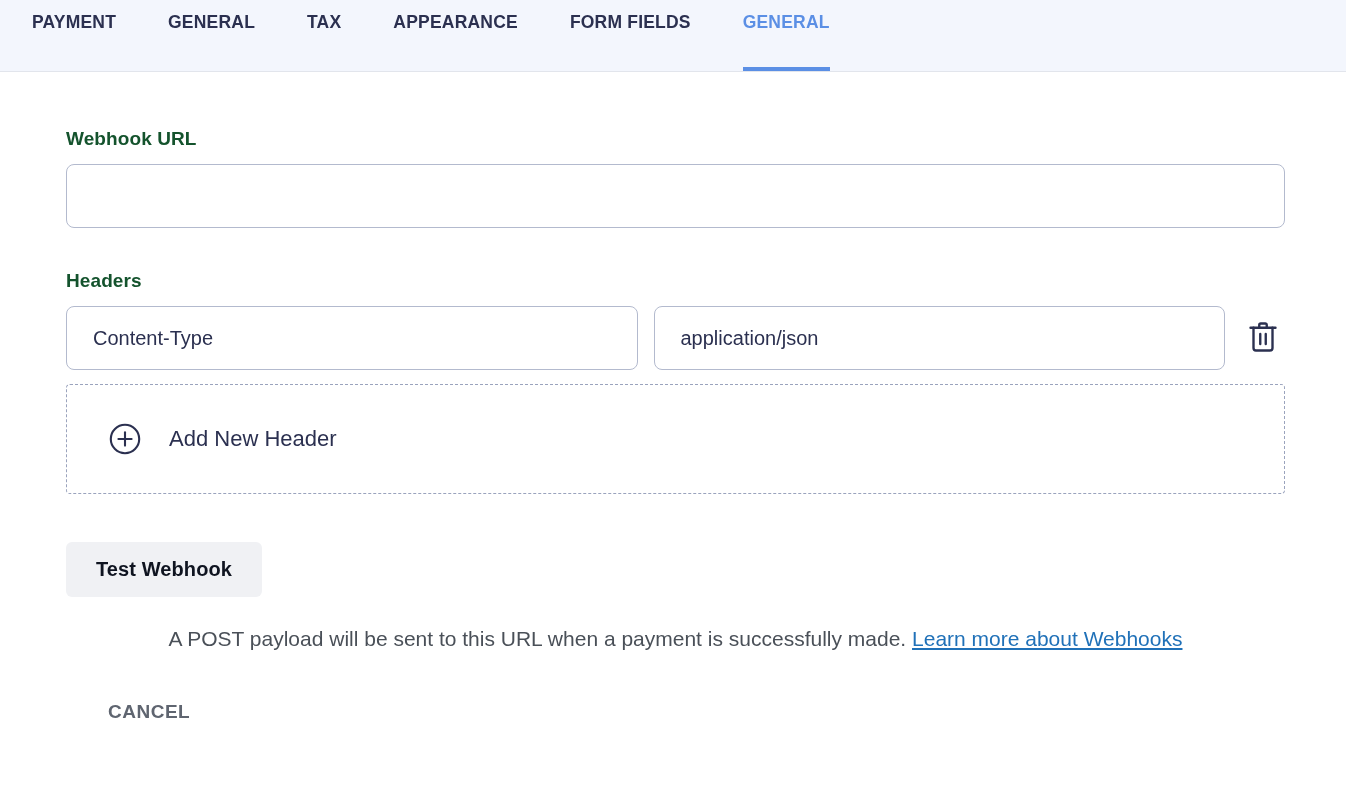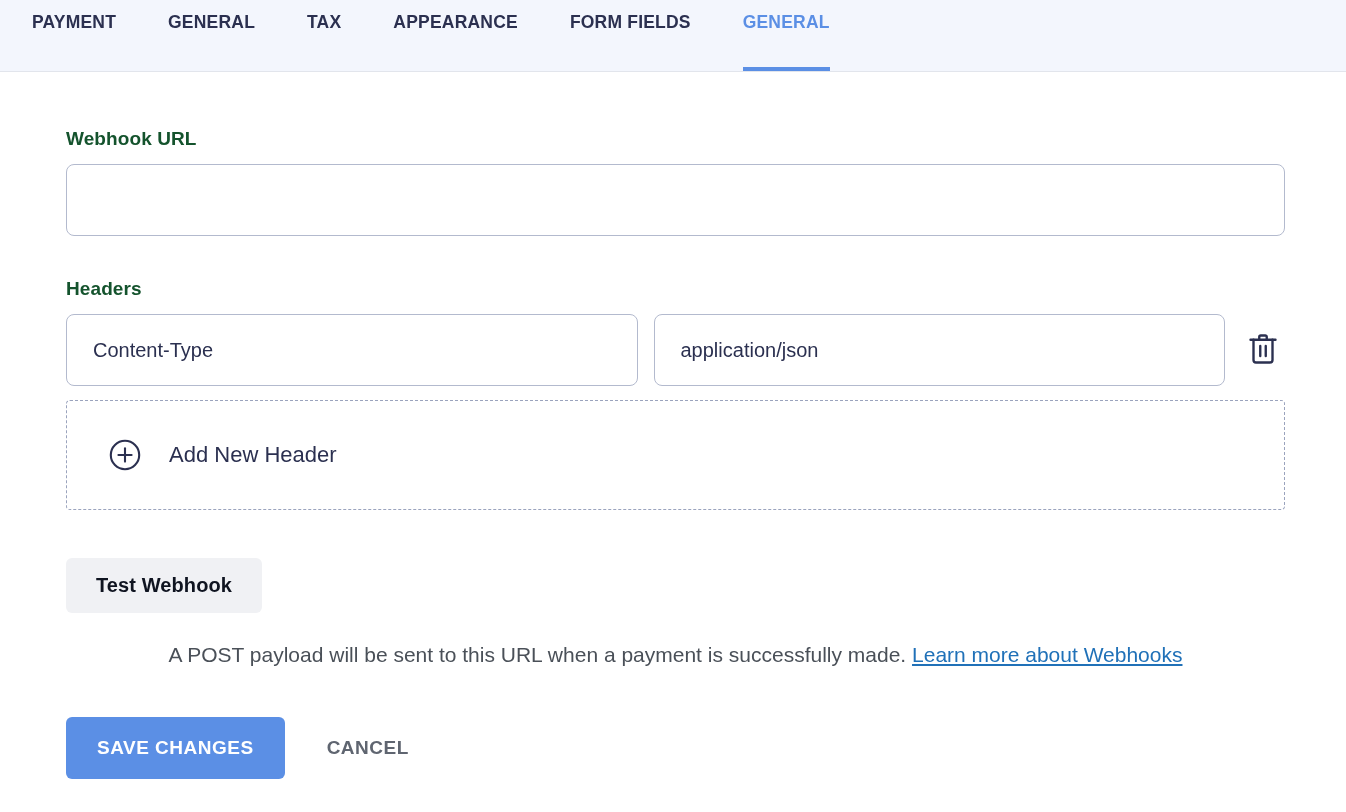--- a/index.html
+++ b/index.html
@@ -70,21 +70,21 @@
     font-size: 19px;
     font-weight: bold;
     color: #14532d;
     margin-bottom: 14px;
     letter-spacing: 0.1px;
   }
 
   .text-input {
     display: block;
     width: 100%;
-    height: 72px;
+    height: 64px;
     border: 1px solid #b3bace;
     border-radius: 8px;
     background: #ffffff;
     padding: 12px 26px;
     font-size: 20px;
     font-family: "Liberation Sans", sans-serif;
     color: #2b3050;
     outline: none;
   }
   .text-input::placeholder { color: #9aa2b8; }
@@ -250,18 +250,17 @@
     <button class="test-btn">Test Webhook</button>
 
     
     <div class="desc">
       <span>A POST payload will be sent to this URL when a payment is successfully made.</span>
       <a href="#">Learn more about Webhooks</a>
     </div>
 
     
     <div class="actions">
-      <button class="save-btn">SAVE CHANGES</button>
       <button class="cancel-btn">CANCEL</button>
     </div>
 
   </div>
 </div>
 
 </body></html>

